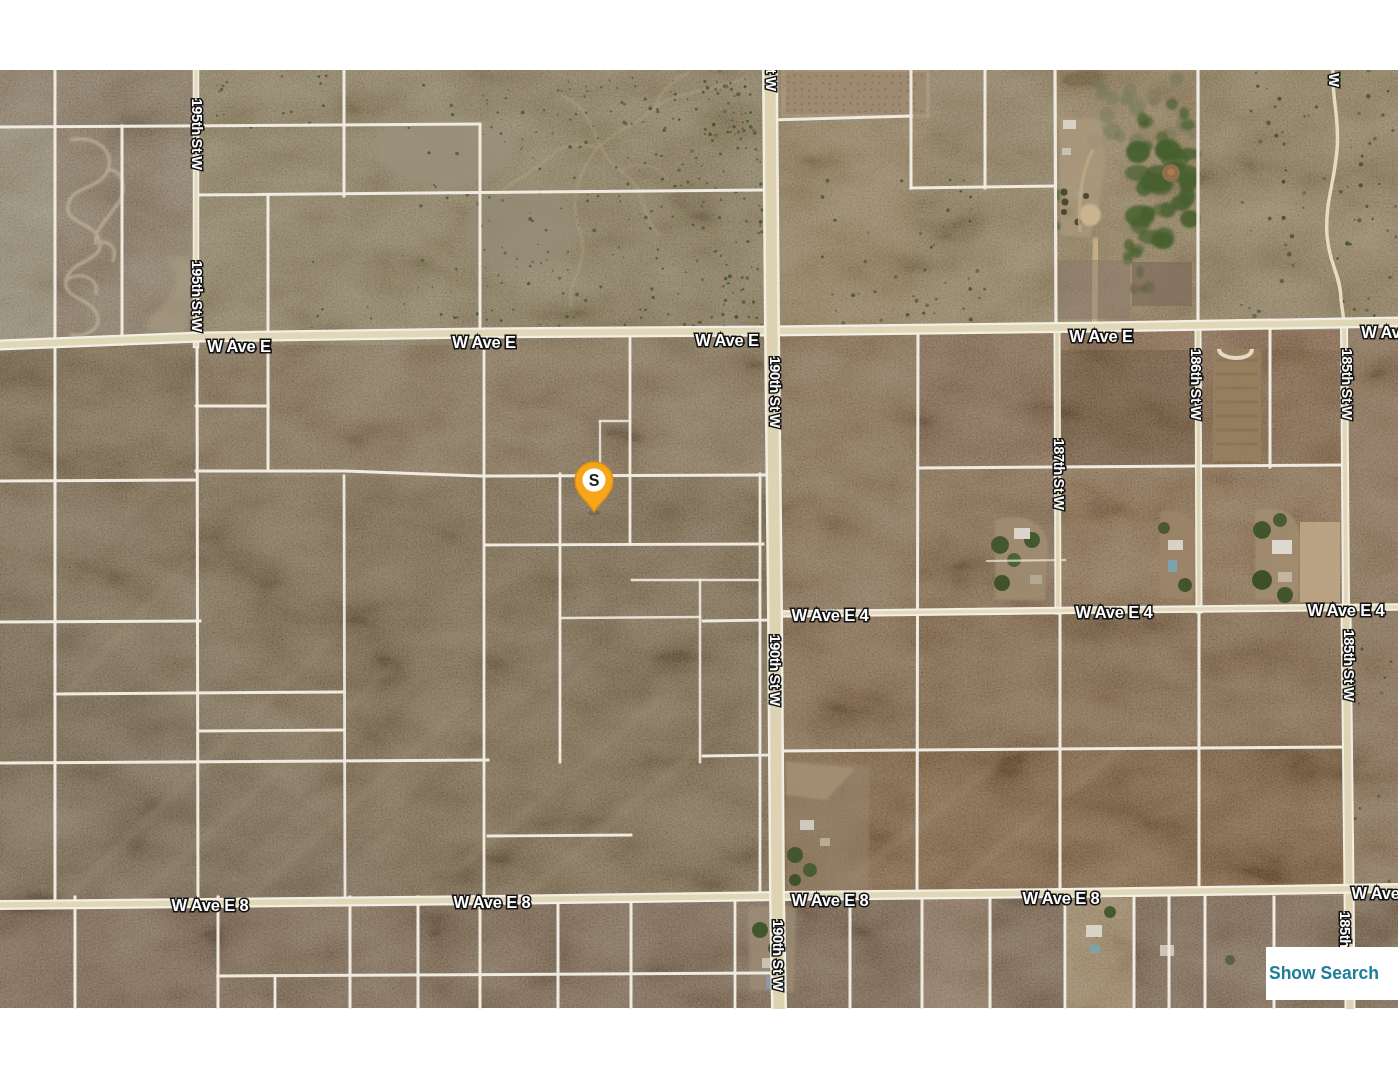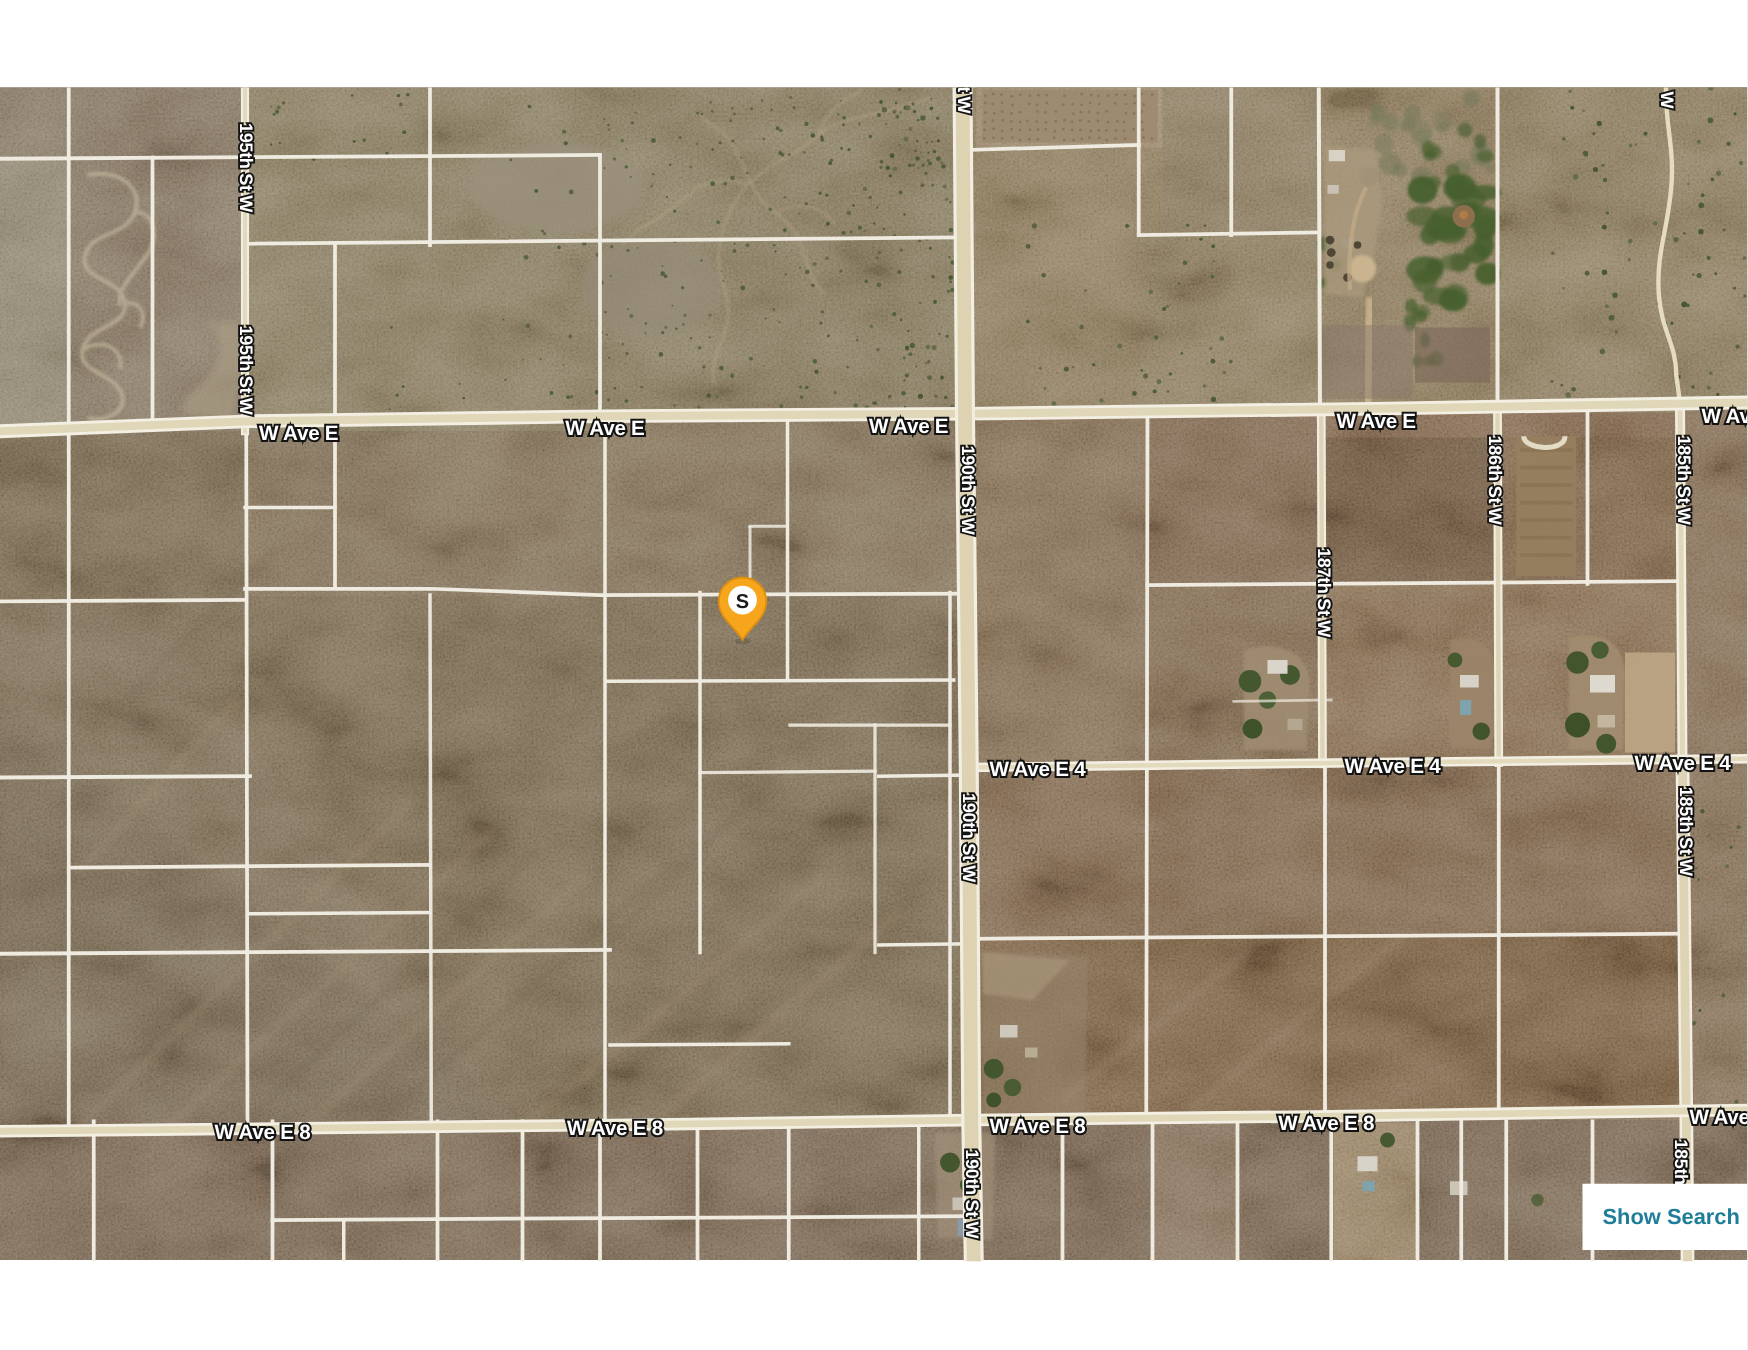--- a/index.html
+++ b/index.html
@@ -1,21 +1,21 @@
 <!DOCTYPE html>
 <html><head>
 <meta charset="utf-8">
 <style>
   html,body{margin:0;padding:0;background:#ffffff;}
   #page{position:relative;width:1398px;height:1080px;background:#ffffff;overflow:hidden;
         font-family:"Liberation Sans", sans-serif;}
   #map{position:absolute;left:0;top:70px;width:1398px;height:939px;}
   #showsearch{position:absolute;left:1266px;top:947px;width:132px;height:53px;background:#ffffff;
       display:flex;align-items:center;}
-  #showsearch span{color:#1e7e99;font-weight:bold;font-size:17.5px;padding-left:16px;white-space:nowrap;}
+  #showsearch span{color:#1e7e99;font-weight:bold;font-size:17.5px;padding-left:3px;white-space:nowrap;}
 </style>
 </head>
 <body>
 <div id="page">
 <svg id="map" width="1398" height="939" viewBox="0 70 1398 939">
 <defs>
   <filter id="noisefill" x="0" y="0" width="100%" height="100%">
     <feTurbulence type="fractalNoise" baseFrequency="0.55" numOctaves="2" seed="11" stitchTiles="stitch"></feTurbulence>
     <feColorMatrix type="saturate" values="0"></feColorMatrix>
     <feComponentTransfer>

